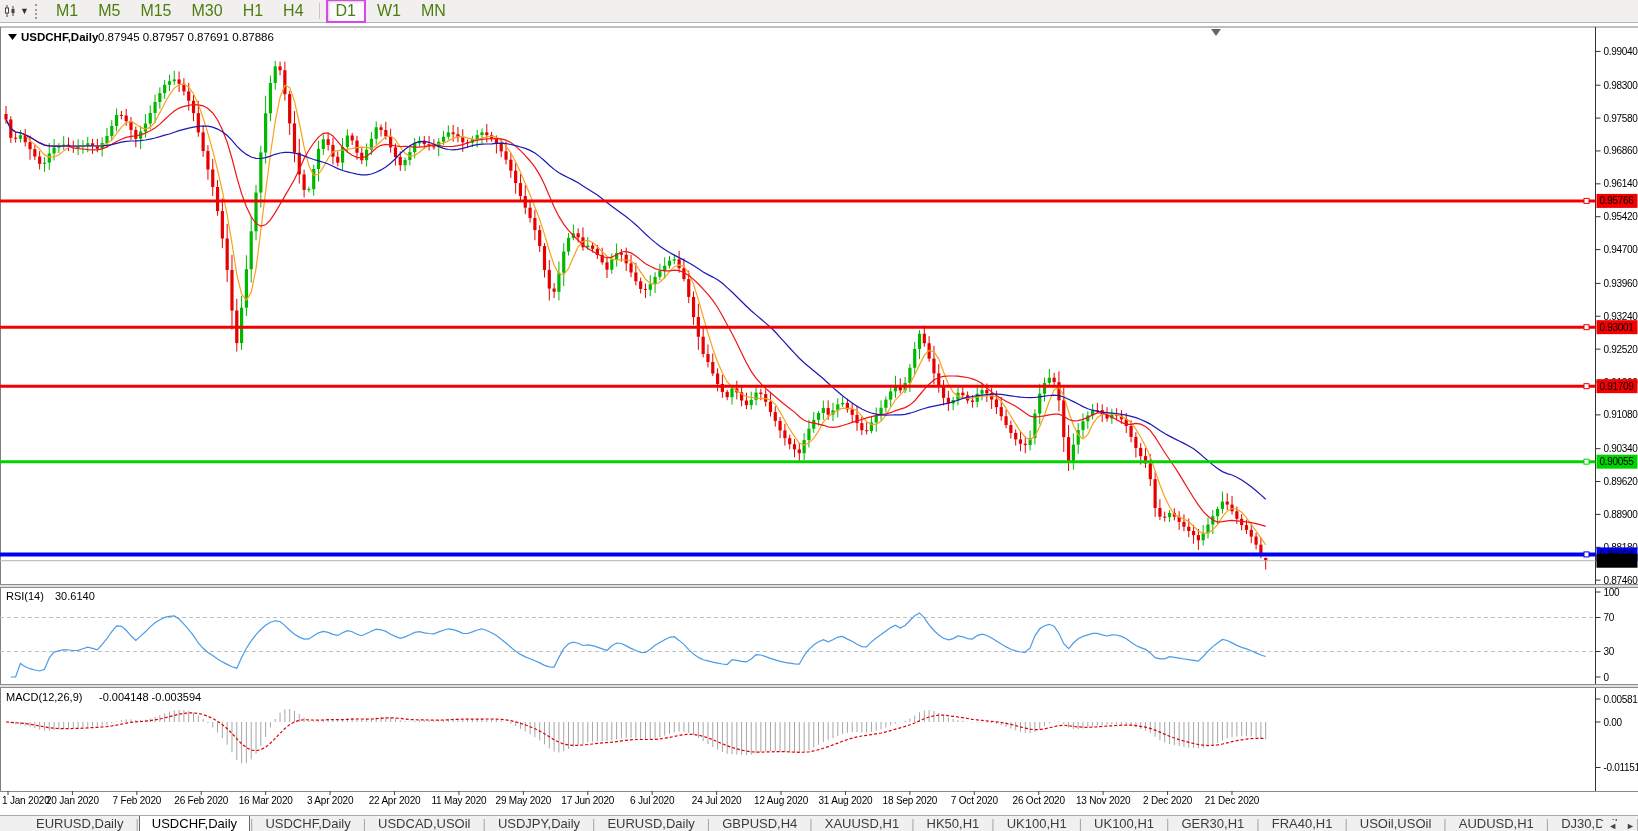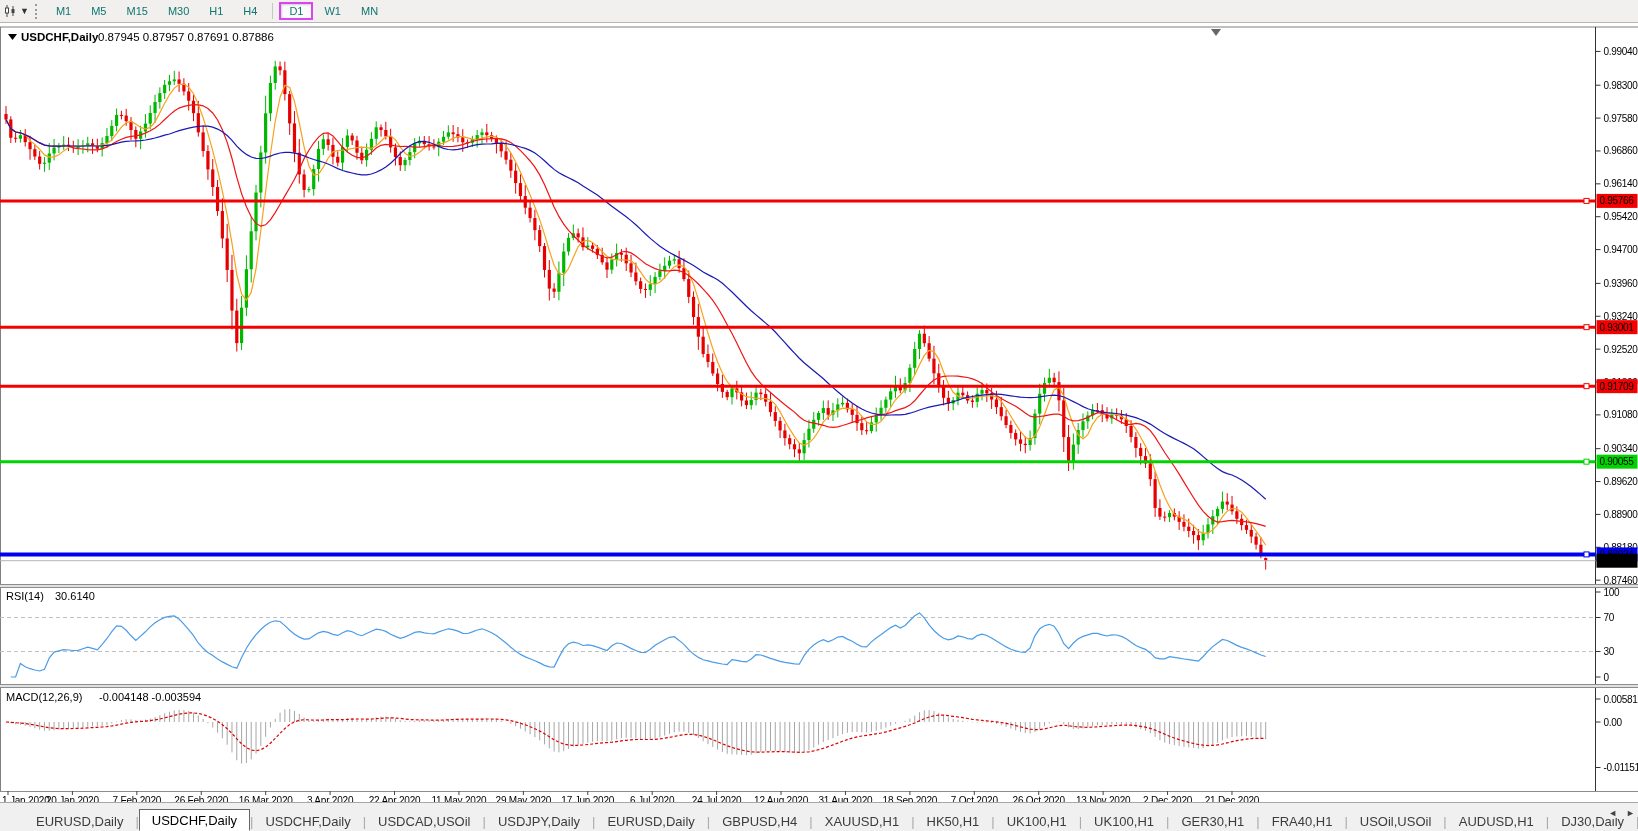--- a/index.html
+++ b/index.html
@@ -6,29 +6,29 @@
   body{width:1638px;height:831px;position:relative;background:#fff;overflow:hidden;
        font-family:"Liberation Sans",sans-serif;}
   
   .toolbar{position:absolute;top:0;left:0;right:0;height:23px;background:#f1f0ee;
            border-bottom:1px solid #b5b5b5;display:flex;align-items:center;padding-left:3px;
            box-sizing:border-box;z-index:5}
   .tool-icon{width:16px;height:16px;display:flex;align-items:center;justify-content:center}
   .tool-dd{font-size:9px;color:#333;margin:0 3px 0 1px}
   .grip{width:3px;height:15px;border-left:2px dotted #9a9a9a;margin:0 6px 0 3px}
   .tf-group{display:flex;align-items:center}
-  .tf-btn{font-size:11px;color:#0f766e;padding:1px 8px;border:1px solid transparent;margin:0 1px;cursor:default}
+  .tf-btn{font-size:16px;color:#4d7c0f;padding:1px 8px;border:1px solid transparent;margin:0 1px;cursor:default}
   .tf-btn.active{background:#fbfbfb;border:2px solid #d946ef;box-shadow:inset 1px 1px 2px rgba(0,0,0,.18)}
   .tsep{width:1px;height:16px;background:#c6c6c6;margin:0 5px}
   
   #chart{position:absolute;top:0;left:0;z-index:1}
   #chart text{font-family:"Liberation Sans",sans-serif;fill:#000}
   
-  .tabbar{position:absolute;left:0;right:0;bottom:0;height:29px;background:#f0f0f0;
-          border-top:1px solid #a8a8a8;display:flex;align-items:flex-end;font-size:13px;
+  .tabbar{position:absolute;left:0;right:0;bottom:0;height:16px;background:#f0f0f0;
+          border-top:1px solid #a8a8a8;display:flex;align-items:center;font-size:13px;
           color:#3c3c3c;padding-left:24px;box-sizing:border-box;z-index:5;white-space:nowrap;overflow:hidden}
   .tab{padding:2px 12px;cursor:default}
   .tab.active{background:#fff;border:1px solid #666;border-bottom-color:#fff;color:#000;margin-top:-2px;padding:3px 12px 2px}
   .tdiv{color:#a9a9a9;margin:0 0}
   .tab-scroll{position:absolute;right:3px;top:5px;display:flex;gap:9px;font-size:9px;color:#444;background:#f0f0f0;padding-left:6px}
 </style>
 </head>
 <body>
 
 <div class="toolbar">

